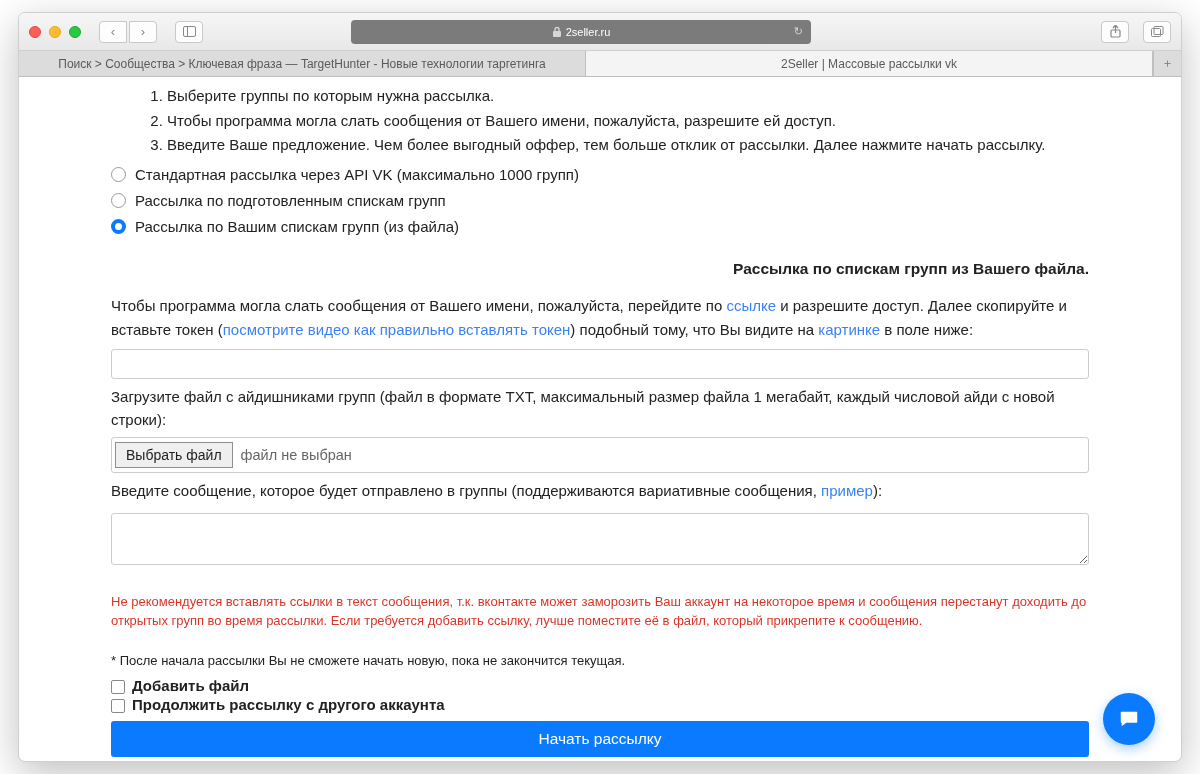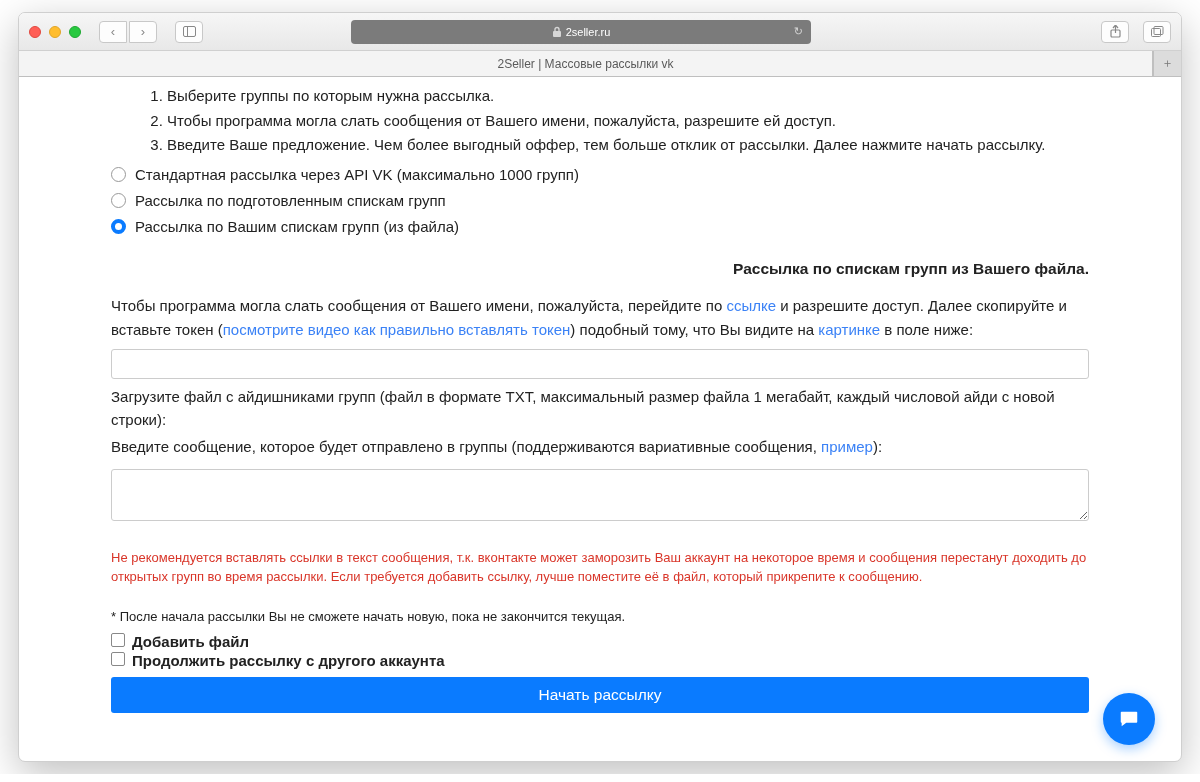--- a/index.html
+++ b/index.html
@@ -80,21 +80,21 @@
     width:100%;height:36px;border:1px solid #ccc;border-radius:3px;background:#fff;
     display:flex;align-items:center;padding:3px;gap:8px;margin:6px 0;
   }
   .filebtn{
     border:1px solid #8f8f8f;background:#efefef;padding:4px 10px;font-size:14px;color:#222;
   }
   .filelabel{color:#666;font-size:14.5px;}
   .area{width:100%;height:52px;border:1px solid #ccc;border-radius:3px;margin:6px 0 4px;}
   .red{color:#d9362a;font-size:13px;line-height:1.5;margin:20px 0;}
   .star{font-size:13px;margin:2px 0 6px;}
-  .checkrow{display:flex;align-items:flex-start;gap:7px;margin:2px 0;}
+  .checkrow{display:flex;align-items:flex-end;gap:7px;margin:2px 0;}
   .check{width:14px;height:14px;border:1px solid #888;border-radius:2px;background:#fff;flex-shrink:0;}
   .checkrow b{font-weight:700;}
   .bigbtn{
     width:100%;height:36px;background:#0a7bff;color:#fff;border:none;border-radius:3px;
     font-size:15.5px;margin:8px 0 10px;display:flex;align-items:center;justify-content:center;
   }
   .footer{color:#0a7bff;font-weight:700;text-align:center;font-size:15px;margin-top:2px;}
   .chat{
     position:absolute;right:26px;bottom:16px;width:52px;height:52px;border-radius:50%;
     background:#0a7bff;display:flex;align-items:center;justify-content:center;color:#fff;
@@ -140,20 +140,23 @@
       <div class="sq single">
         <svg width="13" height="11" viewBox="0 0 13 11">
             <rect x="0.5" y="2.5" width="9" height="8" rx="1" fill="none" stroke="#888"></rect>
             <rect x="3" y="0.5" width="9" height="8" rx="1" fill="none" stroke="#888"></rect>
           </svg>
       </div>
     </div>
   </div>
 
   <div class="tabs">
+    <div class="tab">
+        <span>Поиск &gt; Сообщества &gt; Ключевая фраза — TargetHunter - Новые технологии таргетинга</span>
+      </div>
     <div class="tab active">
         <span>2Seller | Массовые рассылки vk</span>
       </div>
     <div class="newtab">＋</div>
   </div>
 
   <div class="page">
     <ol>
       <li>Выберите группы по которым нужна рассылка.</li>
       <li>Чтобы программа могла слать сообщения от Вашего имени, пожалуйста, разрешите ей доступ.</li>
@@ -178,20 +181,24 @@
     <h3>Рассылка по спискам групп из Вашего файла.</h3>
 
     <p>
       <span>Чтобы программа могла слать сообщения от Вашего имени, пожалуйста, перейдите по </span><a class="link">ссылке</a><span> и разрешите доступ. Далее скопируйте и вставьте токен (</span><a class="link">посмотрите видео как правильно вставлять токен</a><span>) подобный тому, что Вы видите на </span><a class="link">картинке</a><span> в поле ниже:</span>
     </p>
 
     <input class="txt" style="">
 
     <p>Загрузите файл с айдишниками групп (файл в формате TXT, максимальный размер файла 1 мегабайт, каждый числовой айди с новой строки):</p>
 
+    <div class="filebox">
+      <button class="filebtn">Выбрать файл</button>
+      <span class="filelabel">файл не выбран</span>
+    </div>
 
     <p>
       <span>Введите сообщение, которое будет отправлено в группы (поддерживаются вариативные сообщения, </span><a class="link">пример</a><span>):</span>
     </p>
 
     <textarea class="area" style=""></textarea>
 
     <p class="red">Не рекомендуется вставлять ссылки в текст сообщения, т.к. вконтакте может заморозить Ваш аккаунт на некоторое время и сообщения перестанут доходить до открытых групп во время рассылки. Если требуется добавить ссылку, лучше поместите её в файл, который прикрепите к сообщению.</p>
     <p class="star">* После начала рассылки Вы не сможете начать новую, пока не закончится текущая.</p>
 

